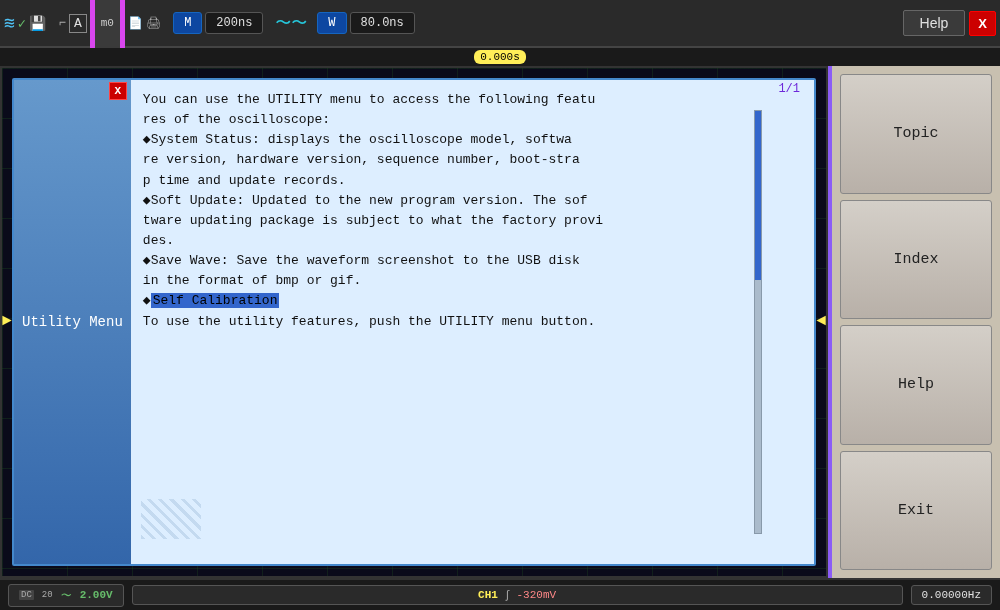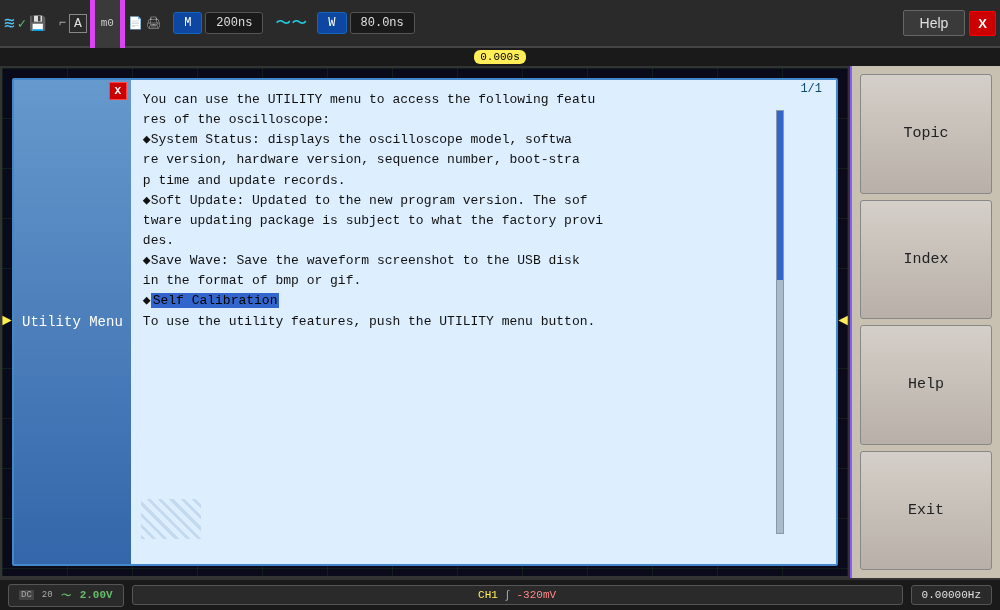--- a/index.html
+++ b/index.html
@@ -238,21 +238,21 @@
       height: 40%;
       background: #3366cc;
       position: absolute;
       top: 0;
     }
 
     #dialog-footer {
       text-align: right;
       padding: 2px 14px 4px;
       font-size: 12px;
-      color: #0c4a6e;
+      color: #6d28d9;
       font-family: 'Courier New', monospace;
     }
 
     
     .dialog-watermark {
       position: absolute;
       bottom: 25px;
       left: 10px;
       width: 60px;
       height: 40px;
@@ -261,27 +261,27 @@
         45deg,
         #336699,
         #336699 3px,
         transparent 3px,
         transparent 8px
       );
     }
 
     
     #help-panel {
-      width: 150px;
+      width: 172px;
       background: #c8c0b0;
       display: flex;
       flex-direction: column;
       padding: 8px;
       gap: 6px;
-      border-left: 2px solid #8b5cf6;
+      border-left: 4px solid #8b5cf6;
     }
 
     .help-panel-btn {
       background: linear-gradient(180deg, #d4cfc8 0%, #b8b0a8 100%);
       border: 1px solid #888;
       border-radius: 3px;
       padding: 10px 8px;
       text-align: center;
       font-size: 15px;
       color: #222;
@@ -326,20 +326,21 @@
       color: #66bb6a;
       font-weight: bold;
     }
 
     .status-freq {
       color: #e0e0e0;
     }
 
     .status-ch1 {
       color: #ffee58;
+      font-weight: bold;
     }
 
     .status-mv {
       color: #ff8888;
     }
   </style>
 </head>
 <body>
 
 <div id="toolbar">

